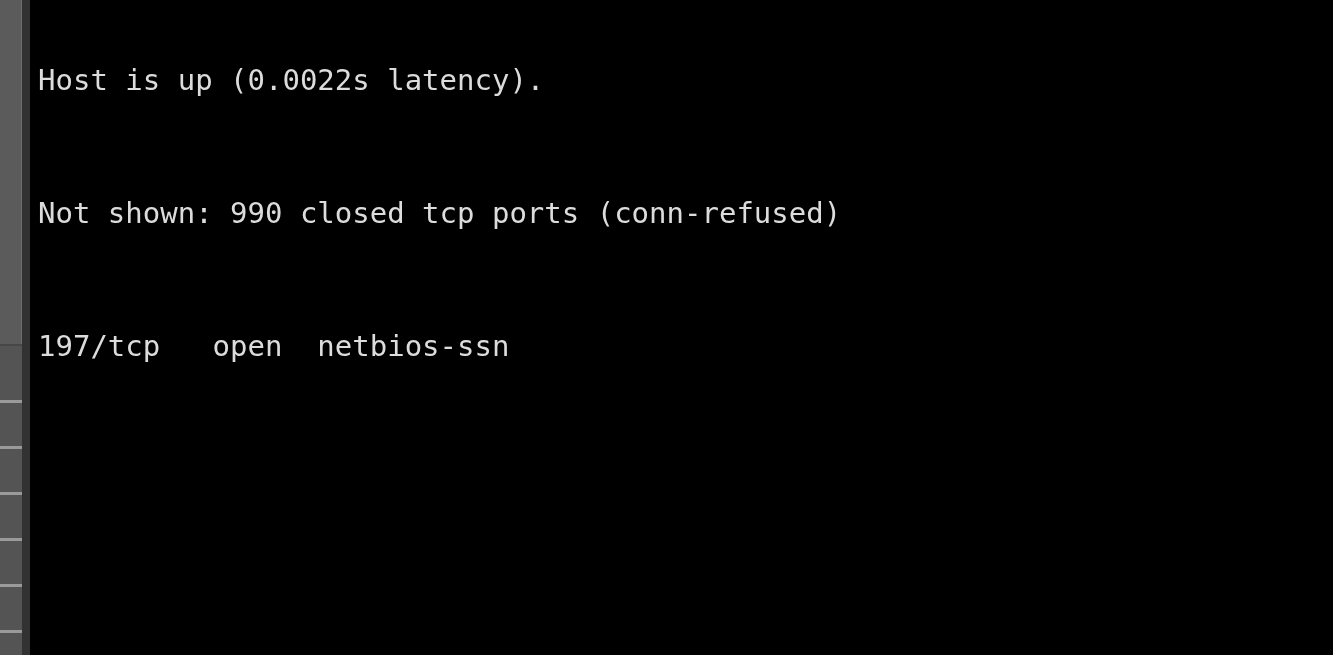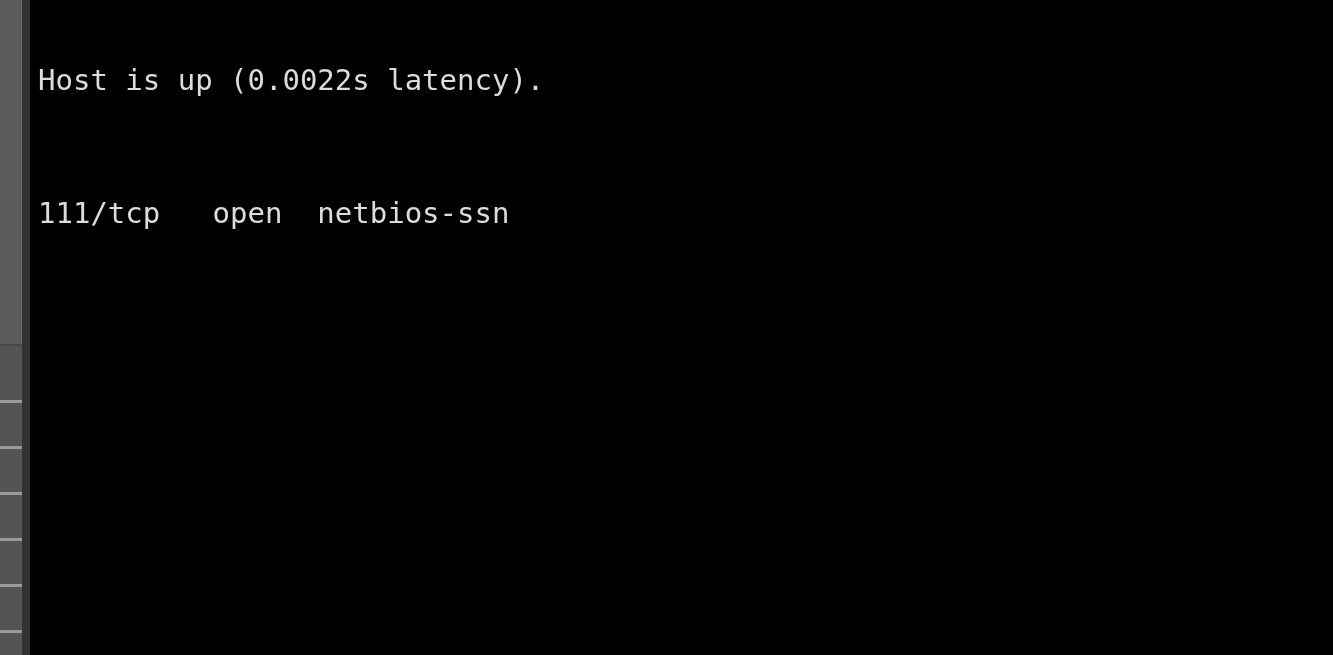--- a/index.html
+++ b/index.html
@@ -121,21 +121,22 @@
       <div class="scroll-tick" style="top:538px"></div>
       <div class="scroll-tick" style="top:584px"></div>
       <div class="scroll-tick" style="top:630px"></div>
     </div>
     <div id="scrollbar-gutter"></div>
   </div>
 
   <div id="terminal-body">
     <div id="terminal-lines">
       <span class="term-line">Host is up (0.0022s latency).</span>
-      <span class="term-line">111/tcp   open  netbios-ssn</span>
+      <span class="term-line">Not shown: 990 closed tcp ports (conn-refused)</span>
+      <span class="term-line">197/tcp   open  netbios-ssn</span>
       
       
       
       
       
       
       
       
       
       

